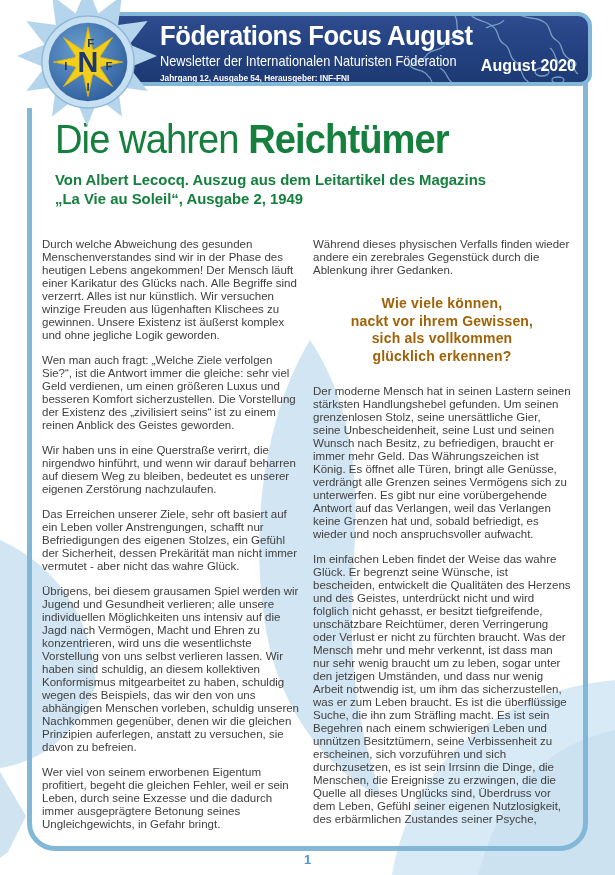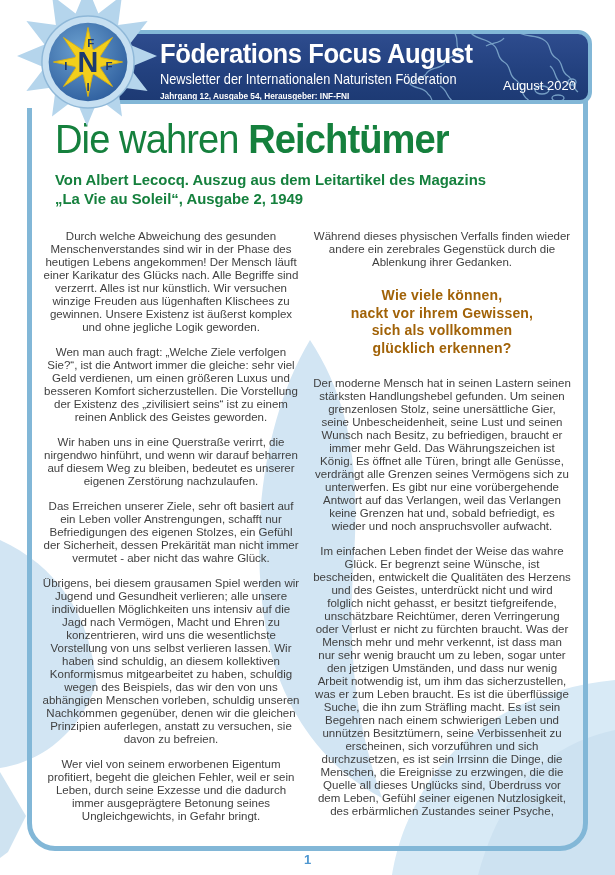--- a/index.html
+++ b/index.html
@@ -14,52 +14,52 @@
   
   .frame {
     position:absolute; left:27px; top:44px; width:561px; height:807px;
     box-sizing:border-box; border:5px solid #82b7d7;
     border-radius:16px 16px 28px 28px; z-index:1;
   }
   .frame-mask { position:absolute; left:18px; top:38px; width:74px; height:70px; background:#fff; z-index:2; }
 
   
   .banner {
-    position:absolute; left:92px; top:30px; width:500px; height:74px;
+    position:absolute; left:92px; top:12px; width:500px; height:74px;
     box-sizing:border-box; overflow:hidden;
     background:linear-gradient(180deg,#2e4c8e 0%, #23417f 55%, #1d3a74 100%);
     border:4px solid #82b7d7; border-radius:12px 14px 12px 12px; z-index:3;
   }
   .banner-map { position:absolute; right:-2px; top:-2px; width:190px; height:72px; }
   .banner-text { position:absolute; left:64px; top:5px; color:#fff; z-index:1; }
   .banner-title { font-size:27px; font-weight:bold; letter-spacing:-0.5px; white-space:nowrap;
                   transform:scaleX(0.95); transform-origin:left; }
   .banner-sub   { font-size:14.5px; white-space:nowrap; margin-top:1px;
                   transform:scaleX(0.88); transform-origin:left; }
   .banner-meta  { font-size:9px; font-weight:bold; white-space:nowrap; margin-top:4px;
                   transform:scaleX(0.92); transform-origin:left; }
-  .banner-date  { position:absolute; right:12px; bottom:7px; font-size:13px; font-weight:normal; color:#fff; z-index:1; }
+  .banner-date  { position:absolute; right:12px; bottom:7px; font-size:16px; font-weight:bold; color:#fff; z-index:1; }
 
   
   .logo-wrap { position:absolute; left:10px; top:-6px; width:155px; height:145px; z-index:4; }
   .sunburst  { position:absolute; left:2px; top:-6px; }
   .logo      { position:absolute; left:30px; top:20px; }
 
   
   .headline { position:absolute; left:55px; top:116px; z-index:2; color:#15803d; }
   .headline-main { font-size:41px; letter-spacing:-1px; white-space:nowrap; font-weight:400;
                    transform:scaleX(0.93); transform-origin:left; }
   .headline-main .bold { font-weight:700; }
   .headline-sub { margin-top:7px; font-size:15.5px; font-weight:bold; line-height:19px;
                   white-space:nowrap; transform:scaleX(0.96); transform-origin:left; }
 
   
   .columns { position:absolute; left:42px; top:230px; width:530px; display:flex; gap:13px; z-index:2; }
   .col { width:258px; font-size:11.5px; line-height:13px; color:#3f3f3f; }
-  .col p { margin:0 0 12px 0;text-align:center; }
+  .col p { margin:8px 0 12px 0; }
   .pull-quote { margin:18px 0 20px 0; text-align:center; color:#a16207; font-weight:bold;
                 font-size:14px; line-height:17.5px; letter-spacing:0.2px; }
 
   
   .page-num { position:absolute; left:0; right:0; top:852px; text-align:center;
               font-size:13px; font-weight:bold; color:#4f97d0; z-index:2; }
 </style>
 </head>
 <body>
 

